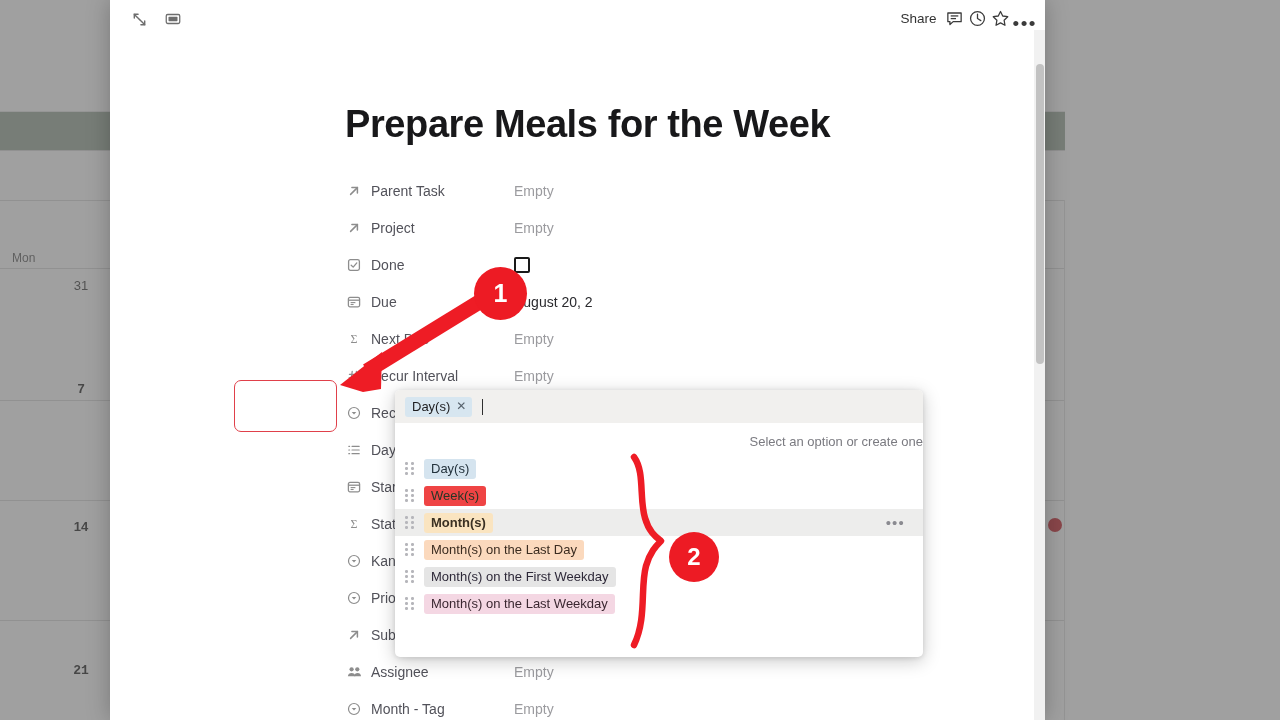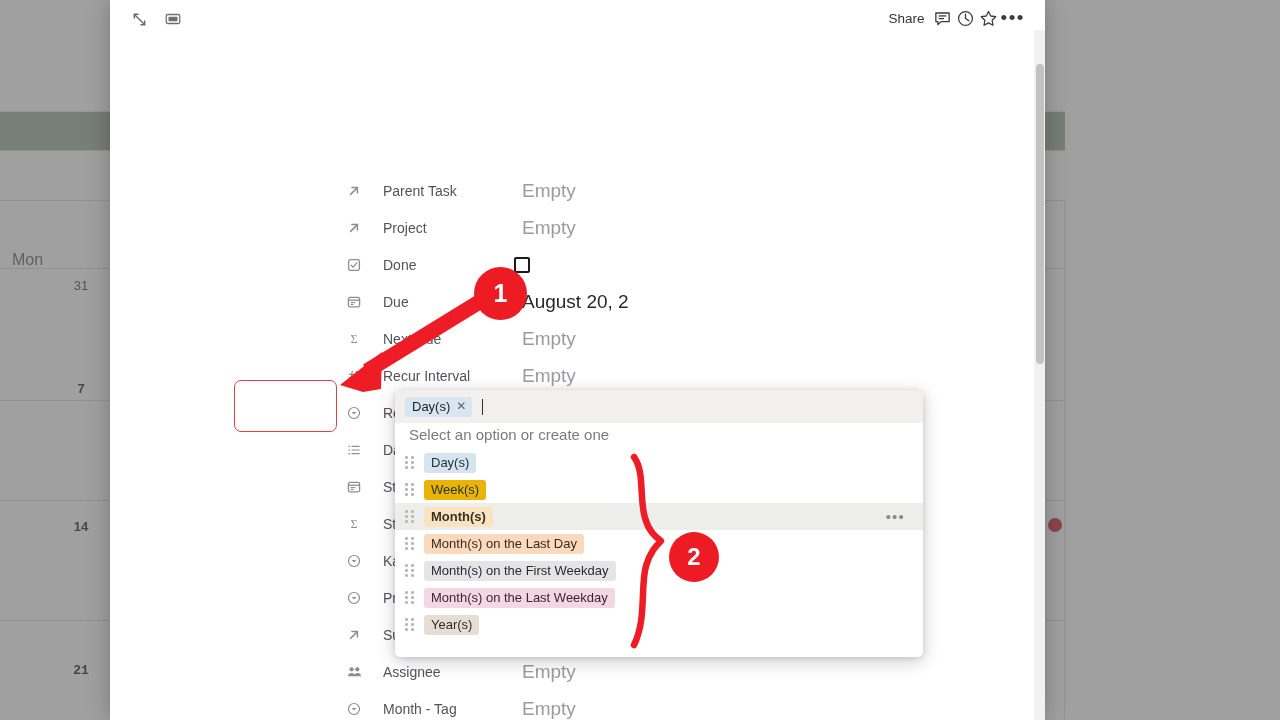--- a/index.html
+++ b/index.html
@@ -10,55 +10,55 @@
     background: #8f8f8f;
   }
   #root { position: relative; width: 1280px; height: 720px; }
 
   
   .bg-layer { position: absolute; inset: 0; background: #ffffff; }
   .bg-cal { position:absolute; left:0; top:0; width:1280px; height:720px; background:#fff; }
   .bg-cal .toolbar-row { position:absolute; left:0; top:0; width:1065px; height:112px; background:#fff; border-bottom:1px solid #e6e6e6;}
   .bg-cal .green-band { position:absolute; left:0; top:112px; width:1065px; height:38px; background:#9aa79a; }
   .bg-cal .row-line { position:absolute; left:0; width:1065px; height:1px; background:#dadada; }
-  .bg-cal .daylabel { position:absolute; font-size:16px; color:#5f5f5f; }
+  .bg-cal .daylabel { position:absolute; font-size:12px; color:#5f5f5f; }
   .bg-cal .daynum { position:absolute; font-size:13px; color:#3c3c3c; text-align:center; }
   .bg-cal .daynum.bold { font-weight:bold; color:#222; }
   .bg-cal .vgrid { position:absolute; top:200px; width:1px; height:520px; background:#e2e2e2; }
   .bg-cal .red-dot { position:absolute; width:14px; height:14px; border-radius:50%; background:#c5202a; }
 
   
   .right-rail { position:absolute; right:0; top:0; width:215px; height:720px; background:#ffffff; }
 
   .dimmer { position:absolute; inset:0; background:rgba(96,96,96,0.60); }
 
   
   .panel {
     position:absolute; left:110px; top:0; width:935px; height:720px;
     background:#ffffff; box-shadow:0 0 22px rgba(0,0,0,0.25);
   }
   .panel-topbar { position:relative; height:44px; }
   .tb-left { position:absolute; left:18px; top:8px; display:flex; gap:12px; align-items:center; }
-  .tb-right { position:absolute; right:20px; top:7px; display:flex; gap:1px; align-items:center; }
+  .tb-right { position:absolute; right:8px; top:7px; display:flex; gap:1px; align-items:flex-end; }
   .tb-icon { width:22px; height:22px; display:flex; align-items:center; justify-content:center; color:#6e6e6e; cursor:pointer; }
   .share-btn { font-size:13.5px; color:#333; cursor:pointer; padding:3px 6px; }
   .dots-btn { font-size:19px; letter-spacing:1.5px; color:#3b3b3b; line-height:10px; cursor:pointer; }
 
   .page-title {
     position:absolute; left:235px; top:103px; width:640px;
     font-size:38px; font-weight:bold; color:#18181a; letter-spacing:-0.4px;
   }
 
   
   .props { position:absolute; left:236px; top:172px; width:660px; }
   .prop-row { position:relative; height:37px; display:flex; align-items:center; }
-  .prop-name { display:flex; align-items:flex-start; gap:21px; width:168px; flex:0 0 168px; }
+  .prop-name { display:flex; align-items:flex-start; gap:9px; width:168px; flex:0 0 168px; }
   .prop-icon { width:16px; height:16px; display:flex; align-items:center; justify-content:center; color:#8d8d8d; flex:0 0 16px;}
   .prop-label { font-size:14px; color:#52525a; white-space:nowrap; }
-  .prop-value { font-size:19px; color:#9b9b9f; margin-left:8px; }
+  .prop-value { font-size:14px; color:#9b9b9f; margin-left:0; }
   .prop-value.filled { color:#2a2a2e; }
   .chk { width:16px; height:16px; border:2px solid #1a1a1a; border-radius:2px; background:#fff; }
 
   
   .hl-box {
     position:absolute; left:234px; top:380px; width:103px; height:52px;
     border:1.6px solid #e0404a; border-radius:7px; pointer-events:none;
   }
 
   
@@ -75,21 +75,21 @@
   .pop-search {
     height:33px; background:#f1f0ee; display:flex; align-items:center; padding:0 10px; gap:4px;
   }
   .token {
     display:inline-flex; align-items:center; gap:6px;
     background:#d7e6f0; color:#1d1d1f; font-size:13px;
     border-radius:3px; padding:2px 6px 3px 7px;
   }
   .token .x { color:#55616b; font-size:12px; cursor:pointer; }
   .caret { width:1px; height:16px; background:#2f2f2f; margin-left:6px; animation:none; }
-  .pop-hint { font-size:15px; color:#7a7a80; padding:3px 0 6px 14px; }
+  .pop-hint { font-size:13px; color:#7a7a80; padding:11px 0 6px 14px;text-align:right; }
   .opt-list { padding:0 0 6px 0; }
   .opt {
     position:relative; height:27px; display:flex; align-items:center; gap:9px;
     padding:0 12px 0 10px; cursor:pointer;
   }
   .opt.sel { background:#ededec; }
   .grip {
     width:10px; height:14px; flex:0 0 10px;
     display:grid; grid-template-columns:repeat(2,3px); grid-template-rows:repeat(3,3px);
     gap:2px 3px; align-content:center;
@@ -178,20 +178,21 @@
         </span>
         <span class="tb-icon">
           <svg width="19" height="19" viewBox="0 0 20 20" fill="none" stroke="#3b3b3b" stroke-width="1.35" stroke-linejoin="round">
             <path d="M10 2.6l2.35 4.77 5.26.77-3.8 3.71.9 5.24L10 14.62l-4.7 2.47.9-5.24-3.81-3.71 5.27-.77z"></path>
           </svg>
         </span>
         <span class="dots-btn">•••</span>
       </div>
     </div>
 
+    <div class="page-title">Prepare Meals for the Week</div>
 
     <div class="props">
 
       <div class="prop-row">
         <div class="prop-name">
           <span class="prop-icon">
             <svg width="14" height="14" viewBox="0 0 14 14" fill="none" stroke="#8d8d8d" stroke-width="1.5" stroke-linecap="round" stroke-linejoin="round">
               <path d="M3.6 10.4 L10.4 3.6"></path>
                 <path d="M4.9 3.6 H10.4 V9.1"></path>
             </svg>
@@ -423,21 +424,21 @@
 
       <div class="opt">
         <span class="grip">
             <i></i>
             <i></i>
             <i></i>
             <i></i>
             <i></i>
             <i></i>
           </span>
-        <span class="tag" style="background:#eab308;color:#263626;">Week(s)</span>
+        <span class="tag" style="background:#ef4444;color:#263626;">Week(s)</span>
       </div>
 
       <div class="opt sel">
         <span class="grip">
             <i></i>
             <i></i>
             <i></i>
             <i></i>
             <i></i>
             <i></i>
@@ -475,31 +476,20 @@
             <i></i>
             <i></i>
             <i></i>
             <i></i>
             <i></i>
             <i></i>
           </span>
         <span class="tag" style="background:#f4d7e3;color:#3a2730;text-align:center;">Month(s) on the Last Weekday</span>
       </div>
 
-      <div class="opt">
-        <span class="grip">
-            <i></i>
-            <i></i>
-            <i></i>
-            <i></i>
-            <i></i>
-            <i></i>
-          </span>
-        <span class="tag" style="background:#e6ded5;color:#332d27;">Year(s)</span>
-      </div>
 
     </div>
   </div>
 
   <svg class="anno" style="left:0; top:0; width:1280px; height:720px;">
 
     <g>
       <path d="M489,296 L367,371" stroke="#ee1c25" stroke-width="15" stroke-linecap="butt" fill="none"></path>
       <polygon points="340,385 382,352 381,389 363,392" fill="#ee1c25"></polygon>
     </g>

